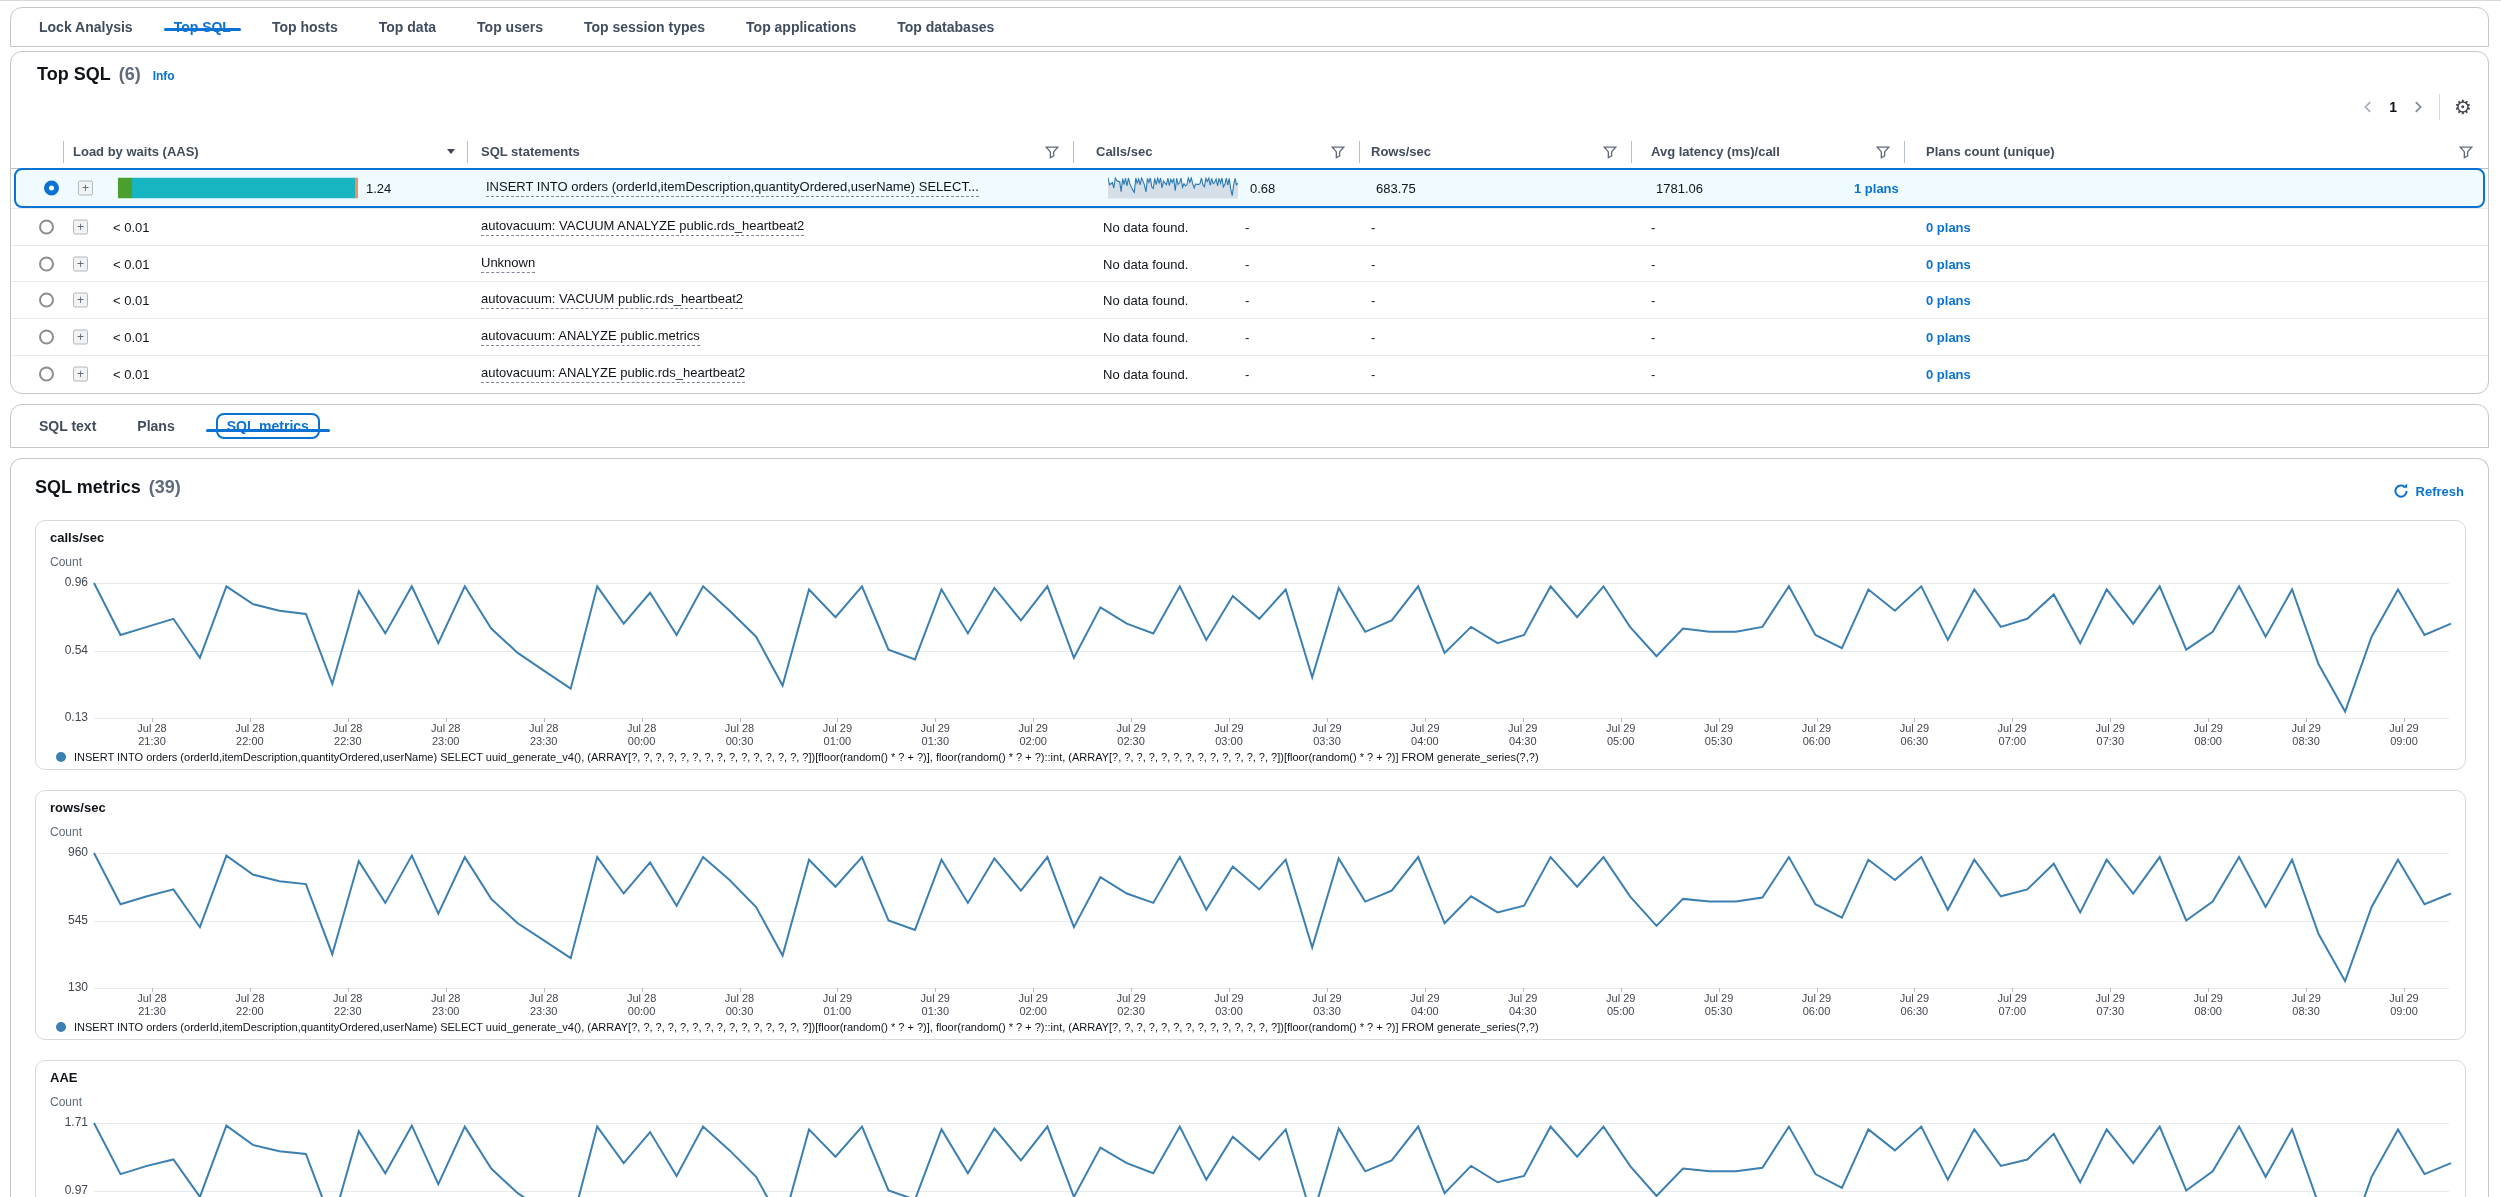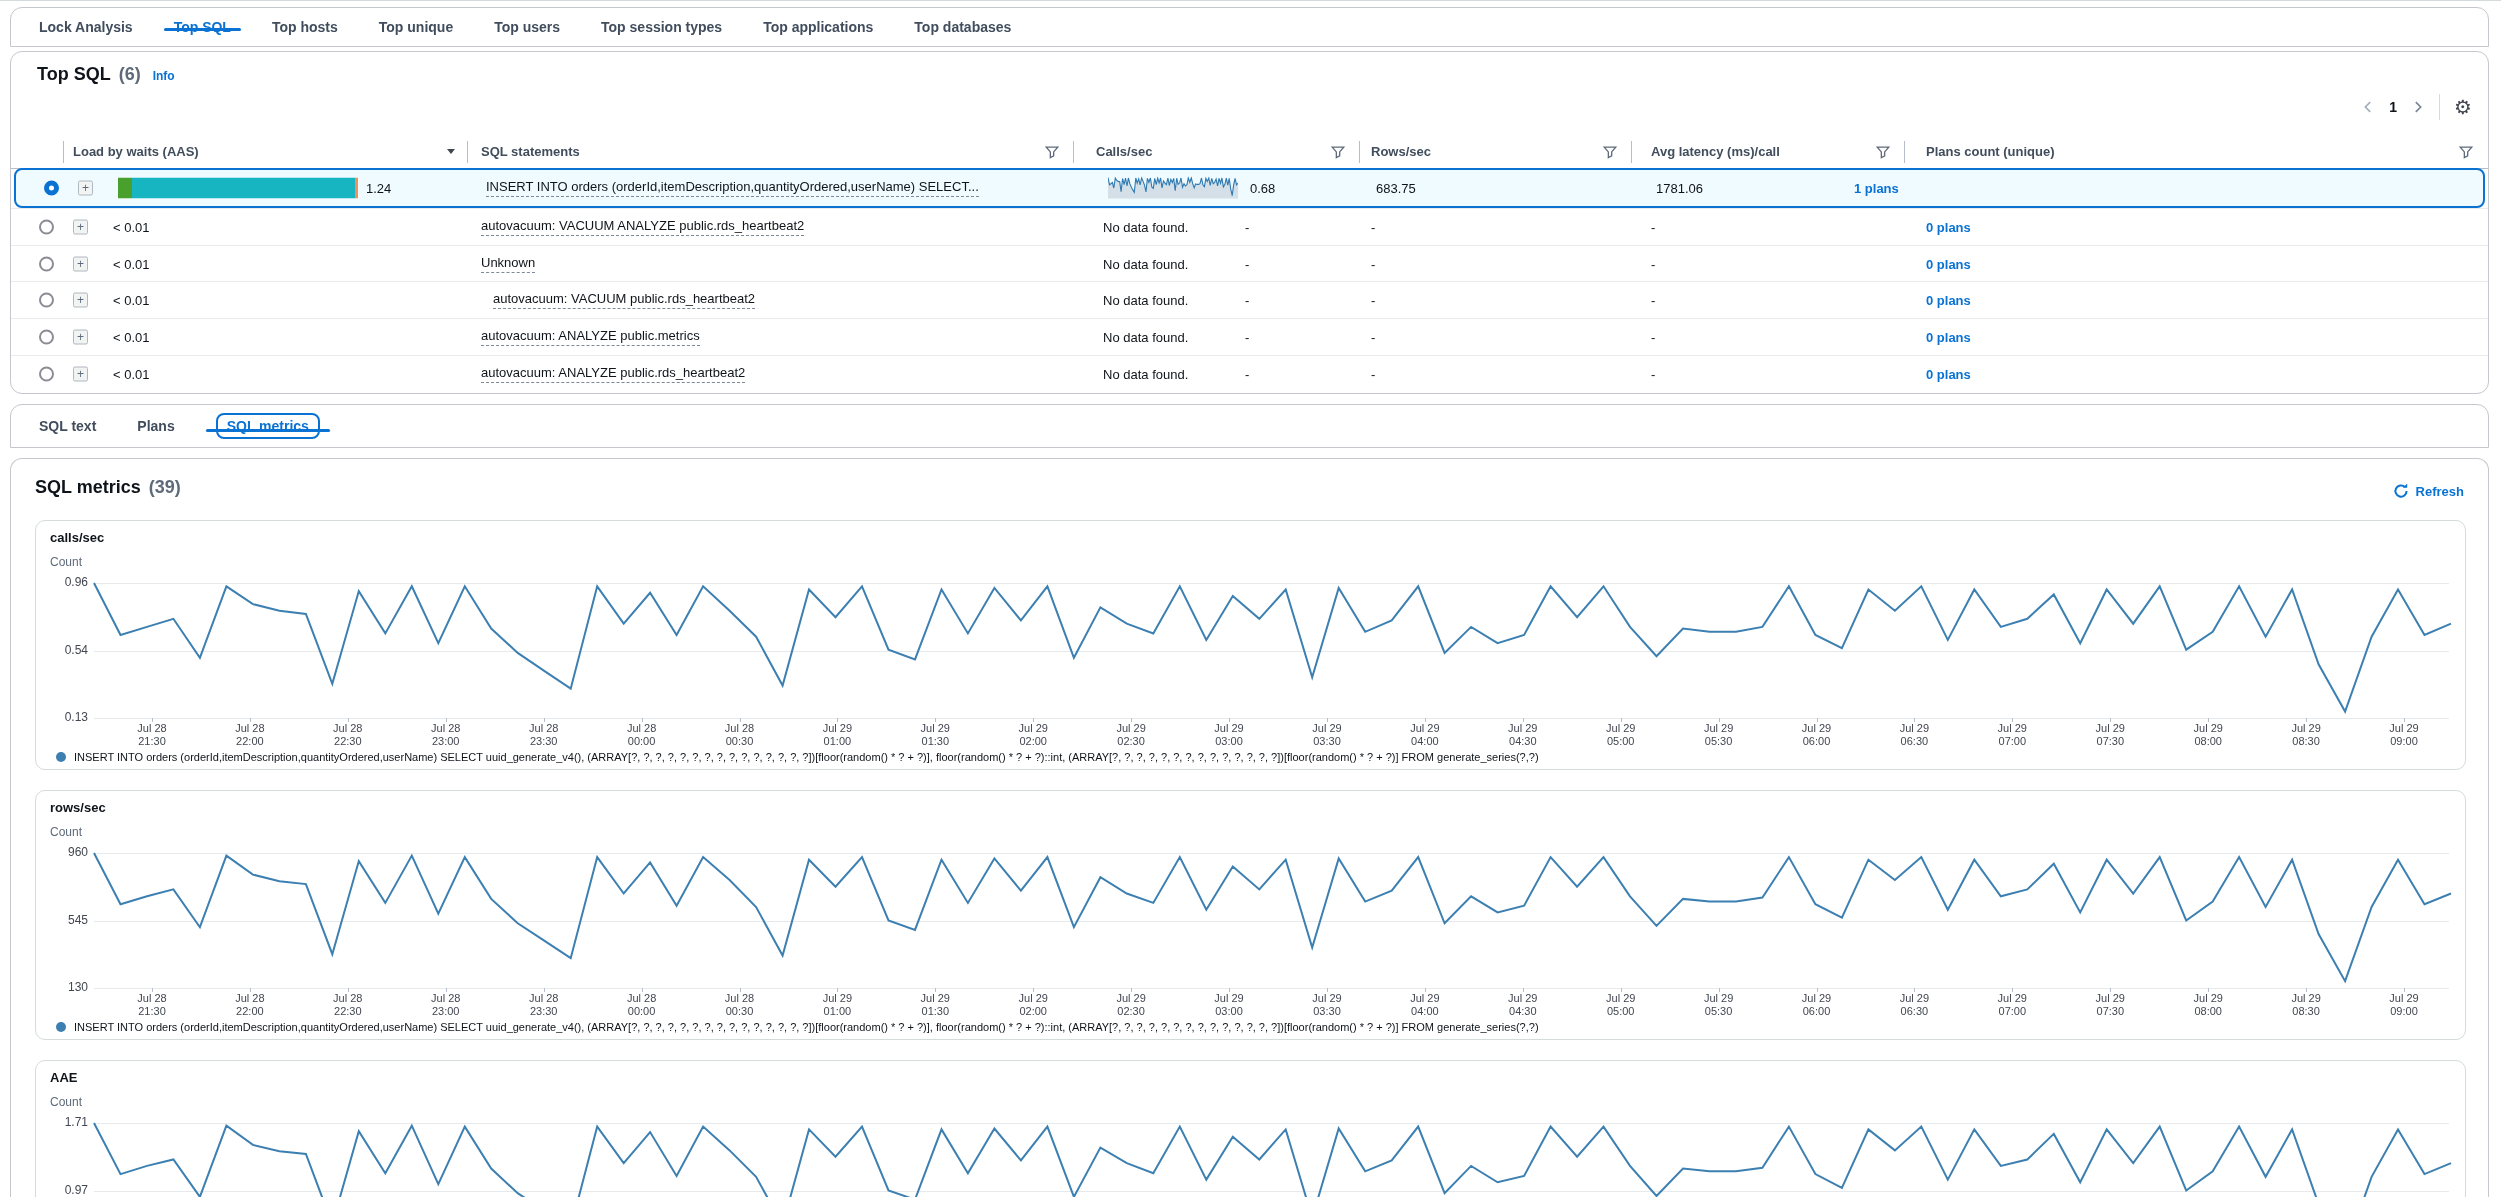--- a/index.html
+++ b/index.html
@@ -71,21 +71,21 @@
 
 <div class="page">
 
   <div class="strip" id="analysisTabs">
       <div class="tab">Lock Analysis</div>
       <div class="tabsep"></div>
       <div class="tab active">Top SQL</div>
       <div class="tabsep"></div>
       <div class="tab">Top hosts</div>
       <div class="tabsep"></div>
-      <div class="tab">Top unique</div>
+      <div class="tab">Top data</div>
       <div class="tabsep"></div>
       <div class="tab">Top users</div>
       <div class="tabsep"></div>
       <div class="tab">Top session types</div>
       <div class="tabsep"></div>
       <div class="tab">Top applications</div>
       <div class="tabsep"></div>
       <div class="tab">Top databases</div>
     </div>
 
@@ -181,21 +181,21 @@
           <div class="cell" style="left: 1092px;">No data found.</div>
           <div class="cell" style="left: 1234px;">-</div>
           <div class="cell" style="left: 1360px;">-</div>
           <div class="cell" style="left: 1640px;">-</div>
           <div class="cell plans" style="left: 1915px;">0 plans</div>
         </div>
         <div class="trow">
           <div class="cell radio" style="left: 28px;"></div>
           <div class="cell expander" style="left: 62px;">+</div>
           <div class="cell" style="left: 102px;">&lt; 0.01</div>
-          <div class="cell dashed" style="left: 482px;">autovacuum: VACUUM public.rds_heartbeat2</div>
+          <div class="cell dashed" style="left: 470px;">autovacuum: VACUUM public.rds_heartbeat2</div>
           <div class="cell" style="left: 1092px;">No data found.</div>
           <div class="cell" style="left: 1234px;">-</div>
           <div class="cell" style="left: 1360px;">-</div>
           <div class="cell" style="left: 1640px;">-</div>
           <div class="cell plans" style="left: 1915px;">0 plans</div>
         </div>
         <div class="trow">
           <div class="cell radio" style="left: 28px;"></div>
           <div class="cell expander" style="left: 62px;">+</div>
           <div class="cell" style="left: 102px;">&lt; 0.01</div>

